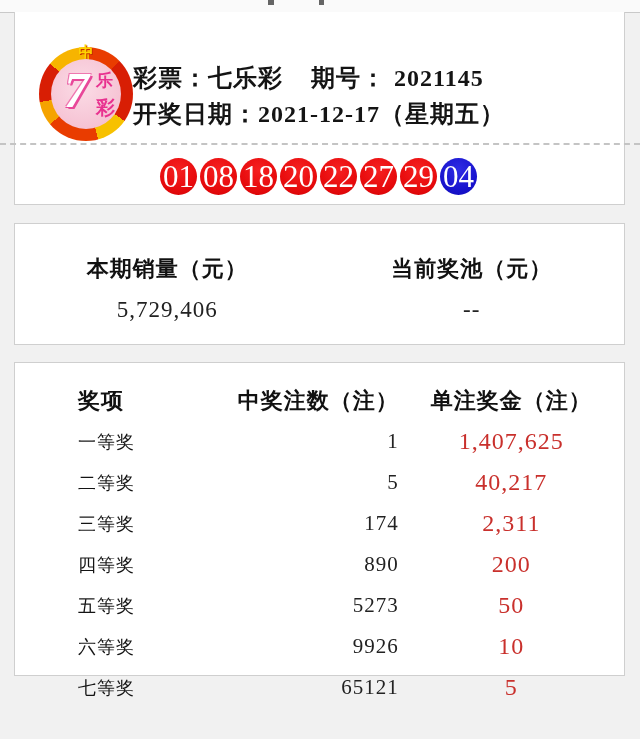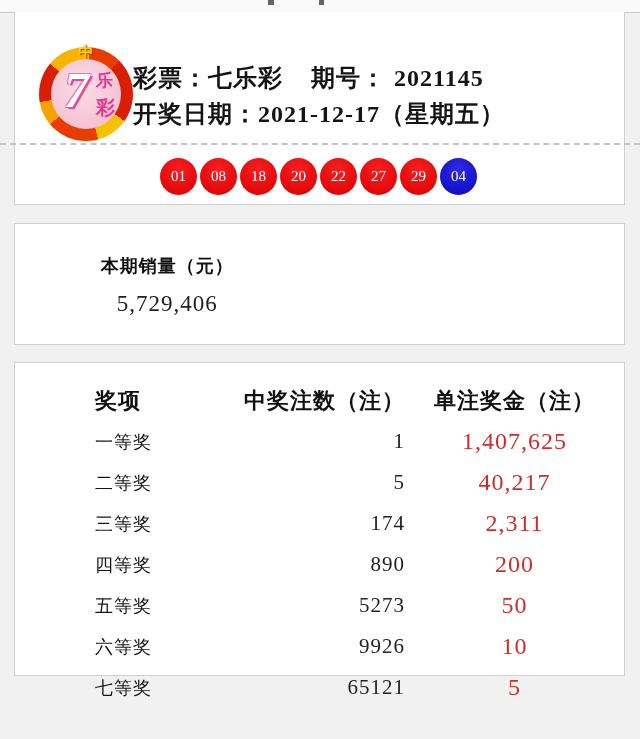--- a/index.html
+++ b/index.html
@@ -23,21 +23,21 @@
   #remnant2{left:319px;width:5px;}
 
   .card{
     position:absolute;left:14px;width:611px;
     background:#ffffff;
     border:1px solid #cfcfcf;
     box-sizing:border-box;
   }
   #card-header{top:12px;height:193px;border-top:none;}
   #card-summary{top:223px;height:122px;}
-  #card-prizes{top:362px;height:314px;padding-left:17px;}
+  #card-prizes{top:362px;height:314px;}
 
   .dashed-separator{
     position:absolute;top:143px;left:0;width:640px;height:0;
     border-top:2px dashed #c4c4c4;z-index:5;
   }
 
   
   #logo{
     position:absolute;left:24px;top:35px;width:94px;height:94px;border-radius:50%;
     background:conic-gradient(from -50deg,
@@ -84,31 +84,31 @@
   .num{font-family:"Liberation Serif", serif;font-weight:600;letter-spacing:1px;}
   .issue-gap{margin-left:28px;}
   .small-gap{margin-left:8px;}
 
   
   #balls{position:absolute;left:160px;top:158px;display:flex;gap:3px;z-index:6;}
   .ball{
     width:37px;height:37px;border-radius:50%;
     color:#fff;
     font-family:"Liberation Serif", serif;
-    font-size:15px;font-weight:500;
+    font-size:31px;font-weight:500;
     display:flex;align-items:center;justify-content:center;
     letter-spacing:0;
   }
   .ball.red{background:radial-gradient(circle at 50% 32%, #f62020 0%, var(--ball-red) 65%, #cf0204 100%);}
   .ball.blue{background:radial-gradient(circle at 50% 32%, #2f2ce4 0%, var(--ball-blue) 65%, #100bb4 100%);}
 
   
   #card-summary .cols{display:flex;width:100%;height:100%;}
   #card-summary .col{width:50%;text-align:center;padding-top:30px;box-sizing:border-box;}
-  .sum-label{font-size:18px;font-weight:700;color:#111;letter-spacing:1px;}
+  .sum-label{font-size:22px;font-weight:700;color:#111;letter-spacing:1px;}
   .sum-value{
     margin-top:13px;font-size:23px;color:#222;
     font-family:"Liberation Serif", serif;letter-spacing:1px;
   }
 
   
   #prize-table{padding-top:17px;}
   .trow{display:flex;height:41px;align-items:center;}
   .c1{width:33%;box-sizing:border-box;padding-left:63px;font-size:18px;color:#141414;letter-spacing:1px;}
   .c2{width:30%;text-align:right;font-family:"Liberation Serif", serif;font-size:21px;color:#222;letter-spacing:1px;}
@@ -156,20 +156,24 @@
   <div class="ball red">29</div>
   <div class="ball blue">04</div>
 </div>
 
 <div class="card" id="card-summary">
   <div class="cols">
     <div class="col">
       <div class="sum-label">本期销量（元）</div>
       <div class="sum-value">5,729,406</div>
     </div>
+    <div class="col">
+      <div class="sum-label">当前奖池（元）</div>
+      <div class="sum-value">--</div>
+    </div>
   </div>
 </div>
 
 <div class="card" id="card-prizes">
   <div id="prize-table">
     <div class="trow thead">
       <div class="c1">奖项</div>
       <div class="c2">中奖注数（注）</div>
       <div class="c3">单注奖金（注）</div>
     </div>

